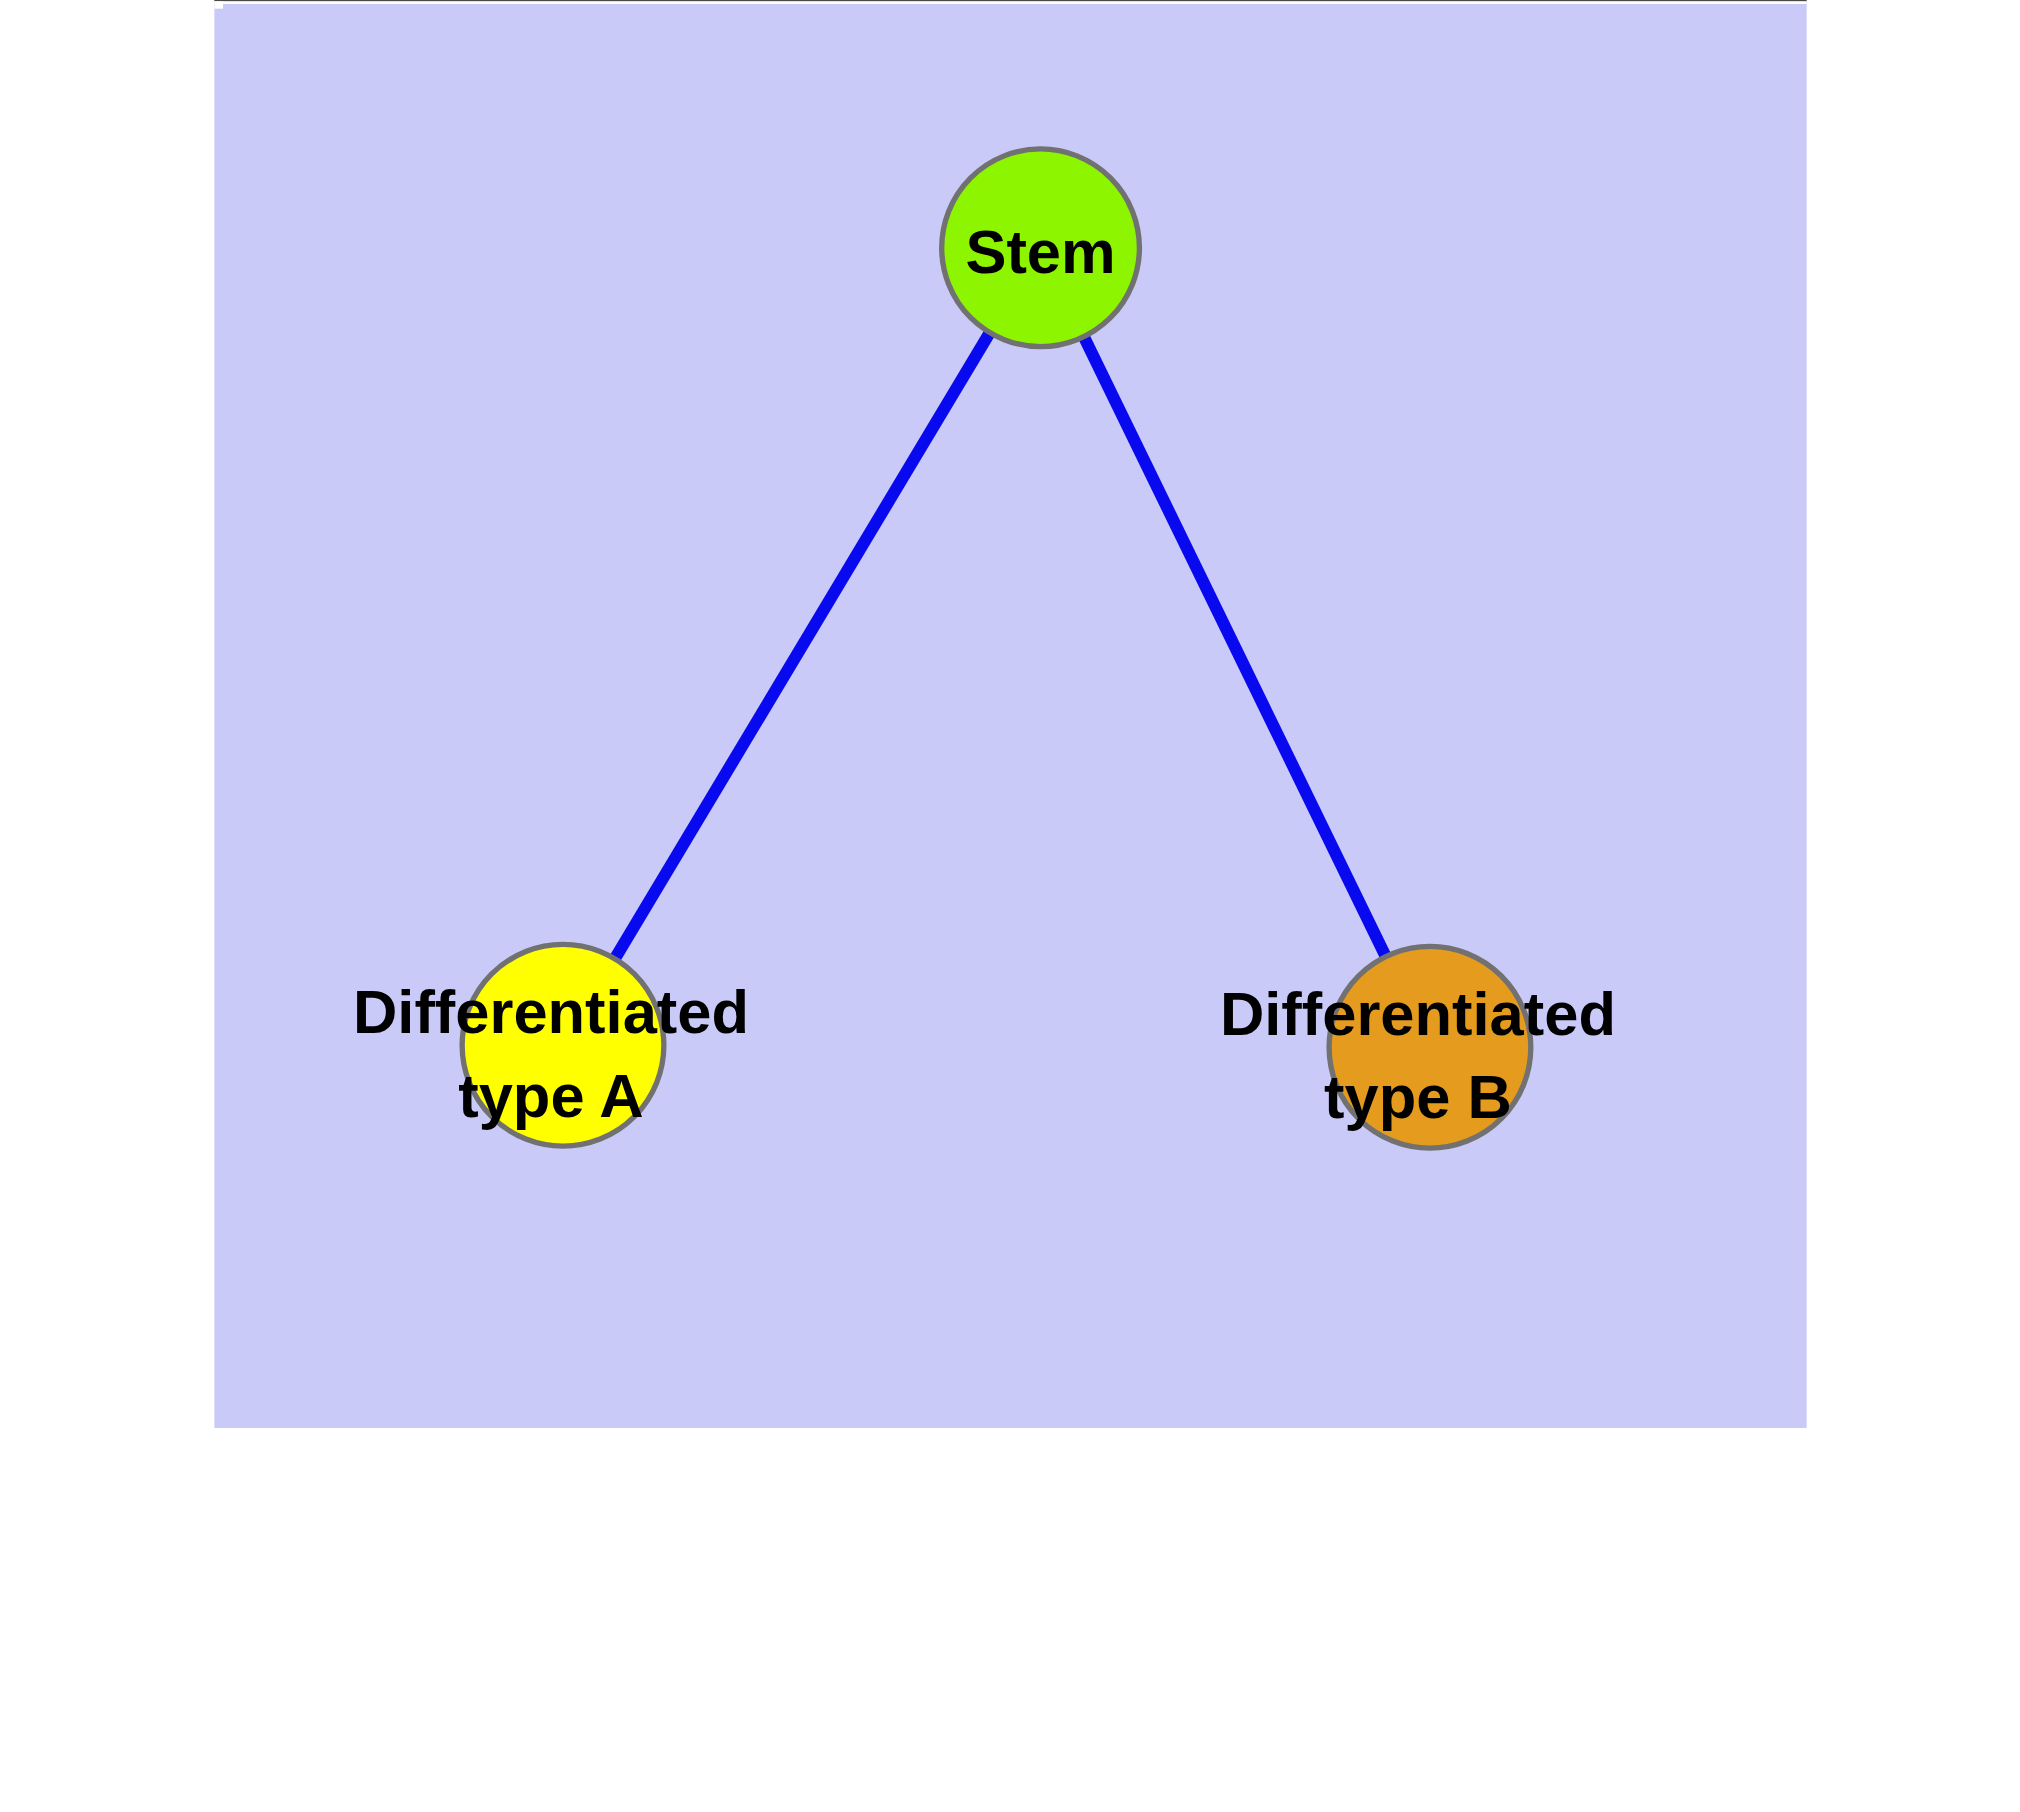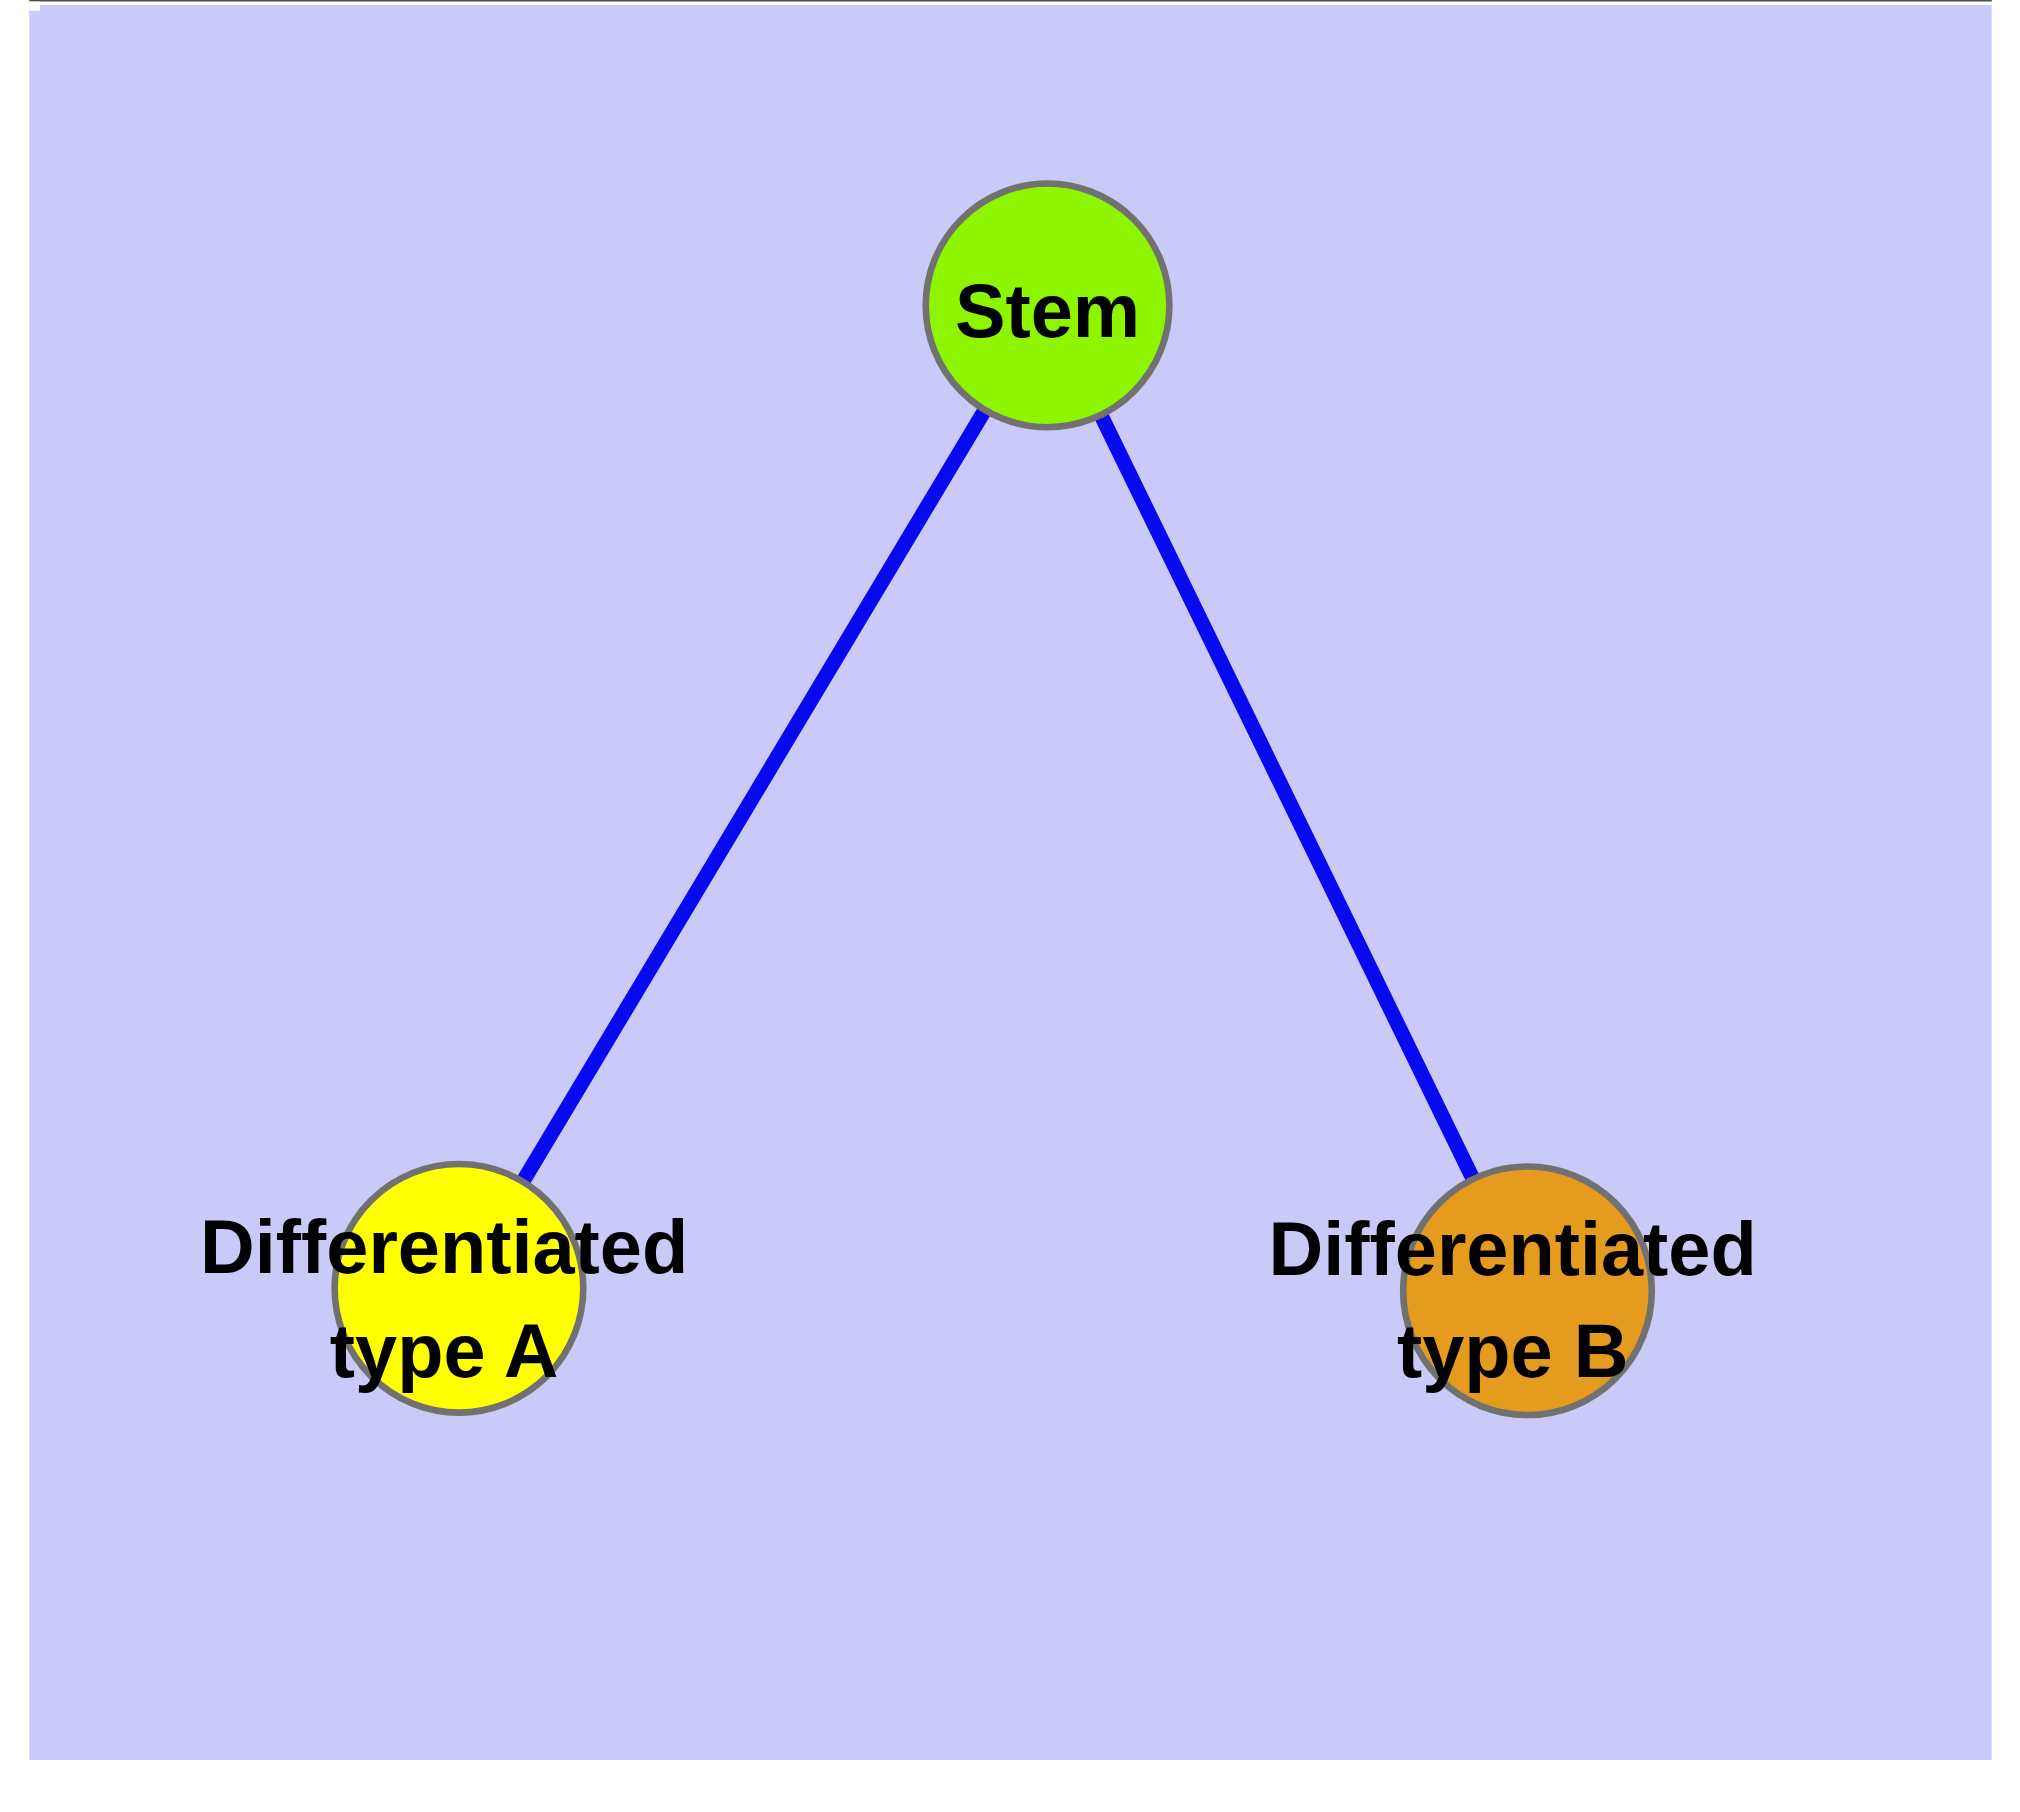--- a/index.html
+++ b/index.html
@@ -3,21 +3,21 @@
 <meta charset="utf-8">
 <style>
   html, body {
     margin: 0;
     padding: 0;
     background: #ffffff;
   }
   #screen {
     position: relative;
     width: 2021px;
-    height: 1760px;
+    height: 1428px;
     overflow: hidden;
     font-family: "Liberation Sans", sans-serif;
   }
   #graph-svg {
     position: absolute;
     top: 0;
     left: 0;
     width: 100%;
     height: 100%;
     display: block;

